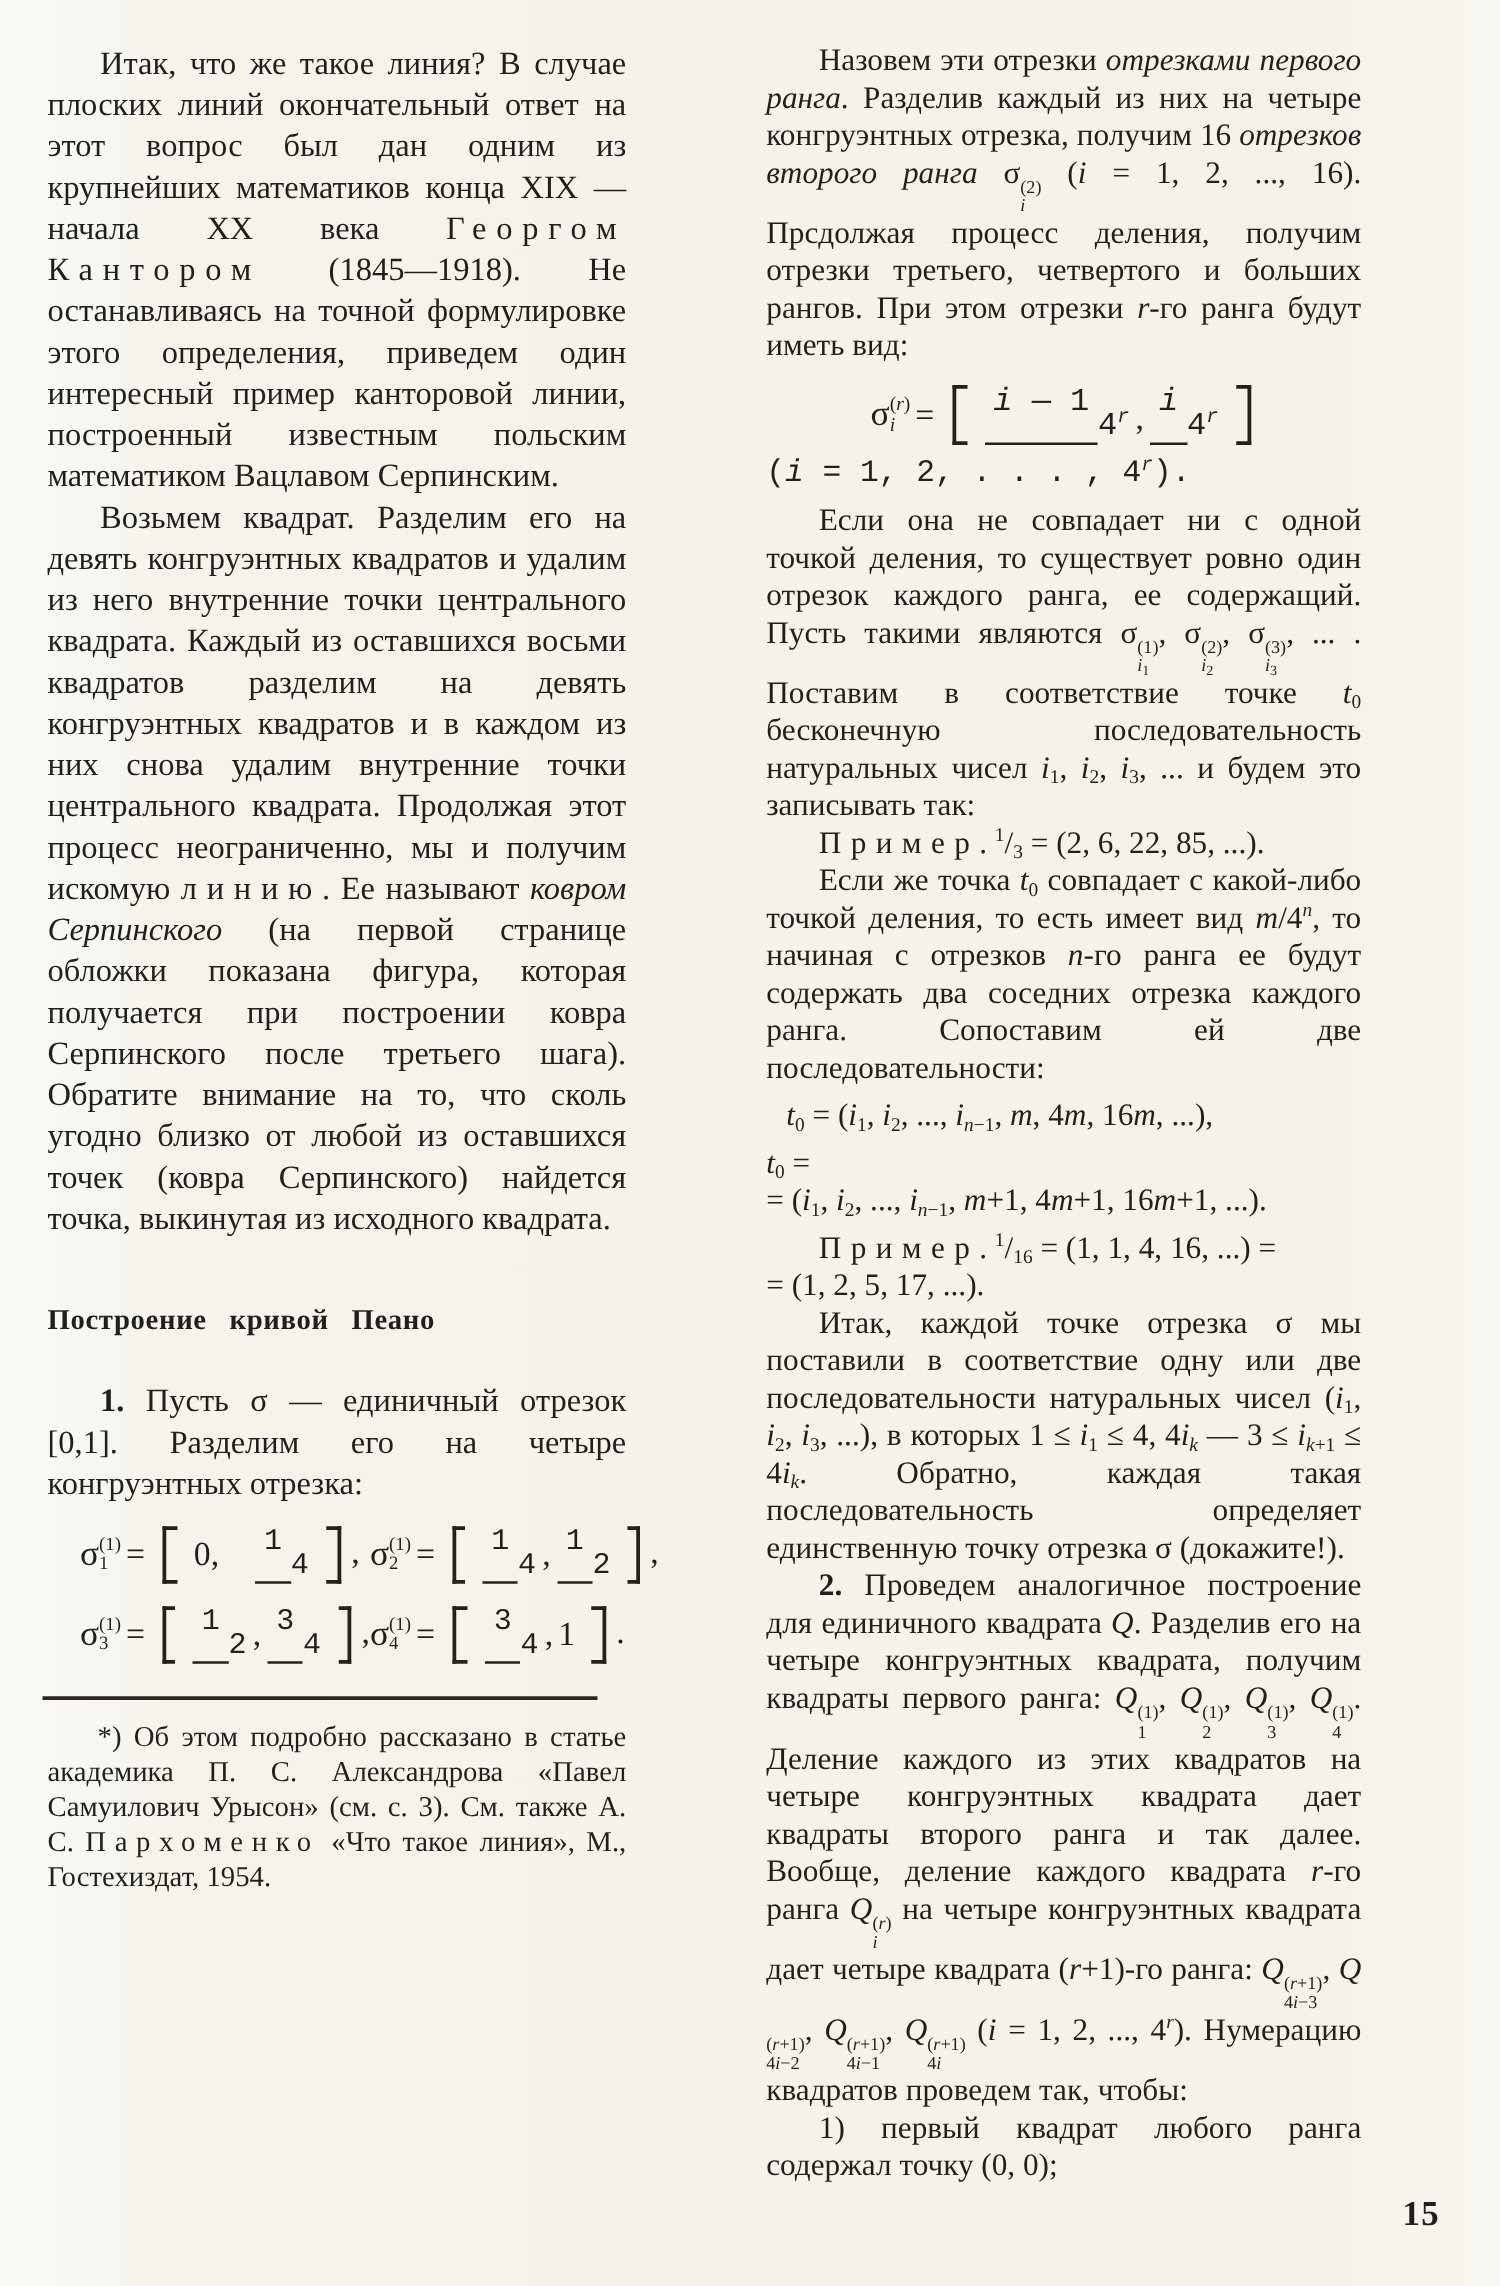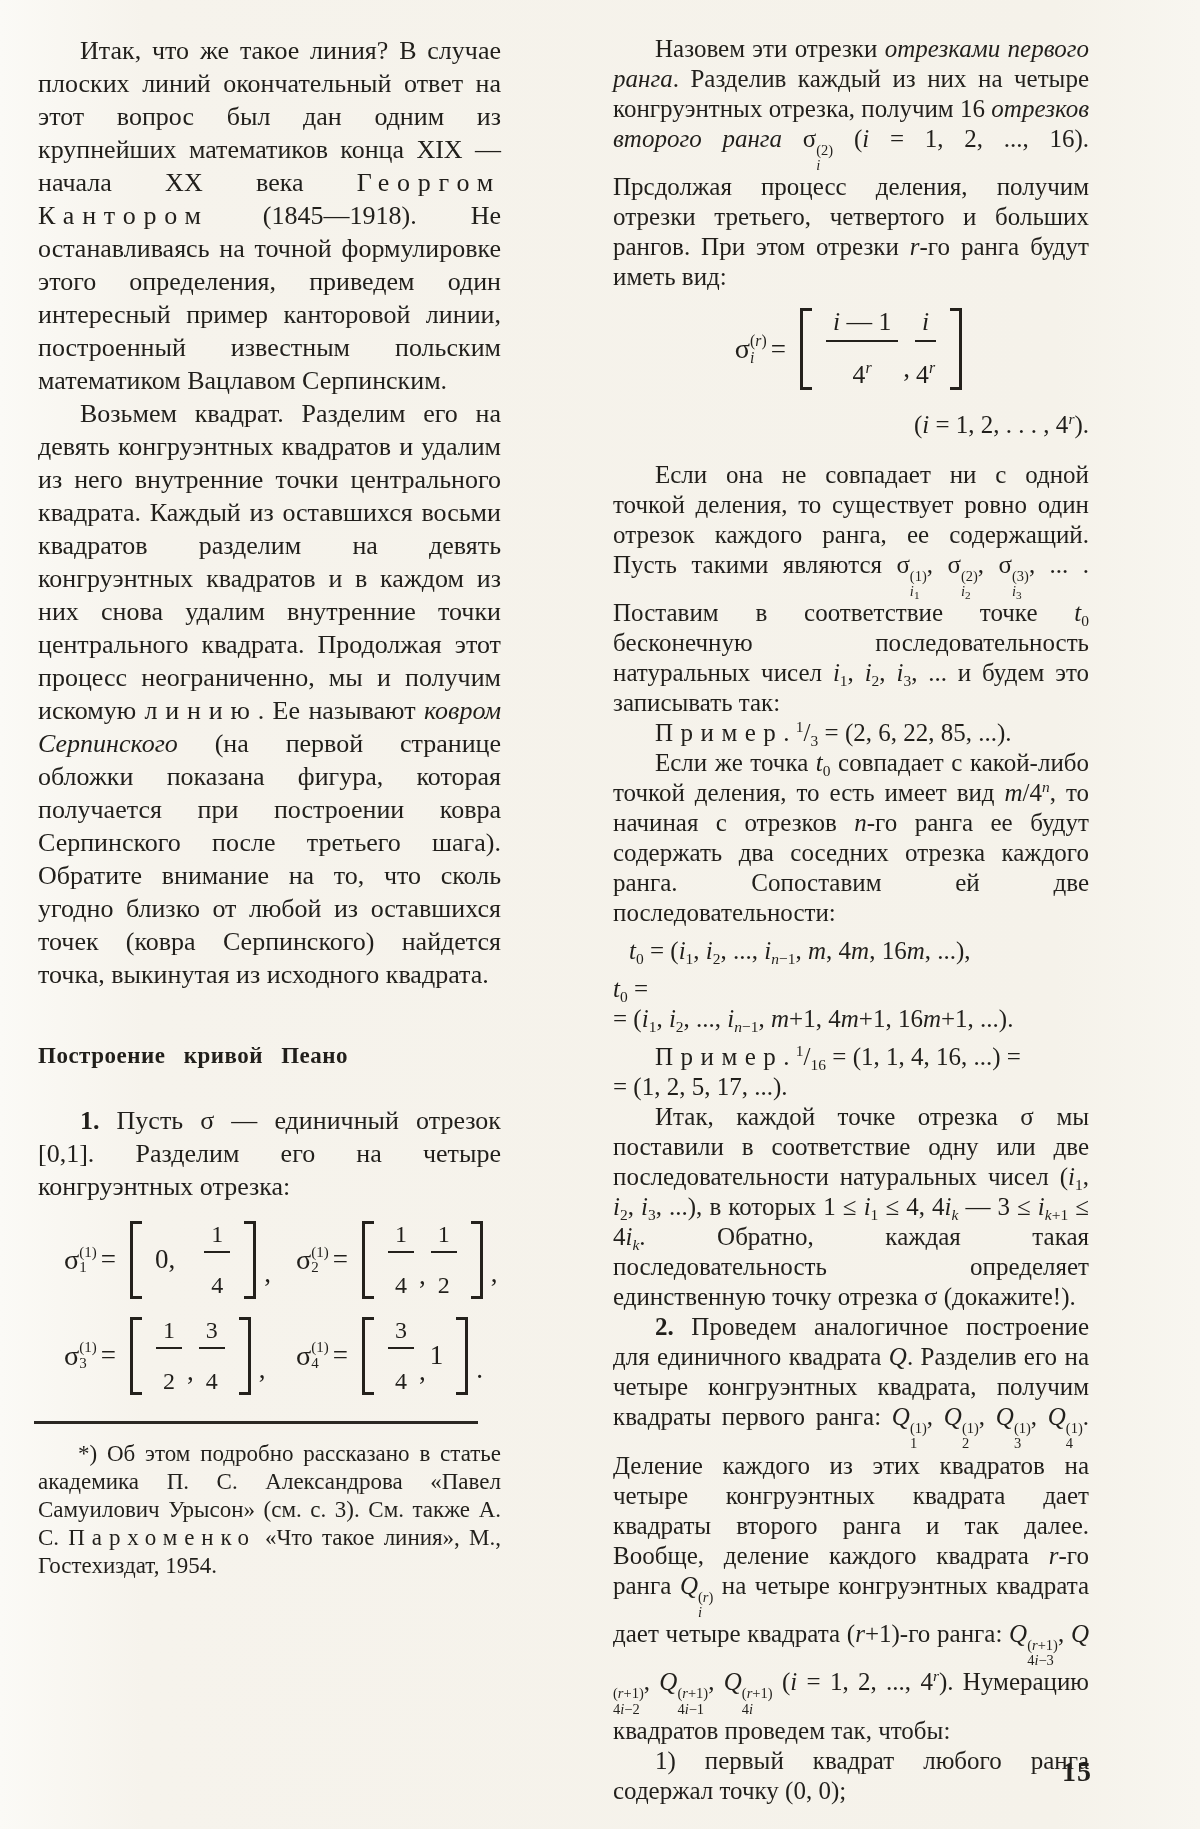--- a/index.html
+++ b/index.html
@@ -23,47 +23,47 @@
   sub { font-size:0.62em; line-height:0; vertical-align:-0.3em; }
   
   .stk { display:inline-flex; flex-direction:column; align-items:flex-start;
          vertical-align:-0.55em; font-size:0.58em; line-height:0.98; letter-spacing:0; text-indent:0; }
   .stk .stk-t, .stk .stk-b { display:block; white-space:nowrap; }
   .stk .stk-b { margin-top:1px; }
   .stk sub, .stk sup { font-size:0.78em; }
   
   .heading { font-size:23px; font-weight:bold; word-spacing:12px; margin:48px 0 32px 0; letter-spacing:0.5px; }
   
-  .disp-center { text-align:right; text-indent:0; margin:20px 0; }
+  .disp-center { text-align:left; text-indent:0; margin:8px 0;font-family:Liberation Mono, monospace; }
   .disp-left { margin:8px 0; text-indent:0; }
   .seq-indent { padding-left:16px; }
   
   .display-formula { display:flex; justify-content:center; align-items:center; margin:16px 0 6px; font-size:27px; }
   .mvar { font-size:1.05em; }
   .eq { margin:0 9px 0 4px; }
-  .frac { display:inline-flex; flex-direction:column; align-items:center; margin:0 5px;
-          font-size:0.95em; line-height:1.12; text-align:center; }
+  .frac { display:inline-flex; flex-direction:row; margin:0 5px;
+          font-size:0.95em; line-height:1.12; text-align:center;font-family:Liberation Mono, monospace; }
   .frac .num { padding:0 7px 3px; border-bottom:2px solid #24211c; }
   .frac .den { padding-top:19px; }
   .brk { width:9px; align-self:stretch; }
   .brk.l { border:3px solid #24211c; border-right:none; margin:0 9px 0 5px; }
   .brk.r { border:3px solid #24211c; border-left:none; margin:0 5px 0 9px; }
   .fcomma { align-self:flex-end; padding-bottom:7px; }
   .ftail  { align-self:flex-end; padding-bottom:9px; margin-left:3px; }
   
   .sigma-grid { display:grid; grid-template-columns:232px 231px; row-gap:18px; margin:18px 0 0 26px; }
   .sigma-f { display:flex; align-items:center; font-size:27px; }
   .sigma-f .stk { font-size:15px; }
   .sigma-f .frac { font-size:24px; }
   .f-op { margin:0 4px; }
   .op-first { margin-right:24px; }
   
   .foot-rule { width:444px; border-top:3px solid #2b2823; margin:26px 0 16px -4px; }
   .footnote { margin:0; font-size:23px; line-height:28px; text-align:justify; text-indent:40px; }
-  .page-number { position:absolute; left:1062px; top:1756px; font-size:28px; font-weight:bold; letter-spacing:1px; }
+  .page-number { position:absolute; left:1122px; top:1756px; font-size:28px; font-weight:bold; letter-spacing:1px; }
 </style>
 </head>
 <body>
 
 <div class="page">
   <div class="cols">
 
     <section class="col col-left">
       <p class="para indent">Итак, что же такое линия? В случае плоских линий окончательный ответ на этот вопрос был дан одним из крупнейших математиков конца XIX — начала XX века <span class="sp">Георгом</span> <span class="sp">Кантором</span> (1845—1918). Не останавливаясь на точной формулировке этого определения, приведем один интересный пример канторовой линии, построенный известным польским математиком Вацлавом Серпинским.</p>
       <p class="para indent">Возьмем квадрат. Разделим его на девять конгруэнтных квадратов и удалим из него внутренние точки центрального квадрата. Каждый из оставшихся восьми квадратов разделим на девять конгруэнтных квадратов и в каждом из них снова удалим внутренние точки центрального квадрата. Продолжая этот процесс неограниченно, мы и получим искомую <span class="sp">линию</span>. Ее называют <em>ковром Серпинского</em> (на первой странице обложки показана фигура, которая получается при построении ковра Серпинского после третьего шага). Обратите внимание на то, что сколь угодно близко от любой из оставшихся точек (ковра Серпинского) найдется точка, выкинутая из исходного квадрата.</p>

